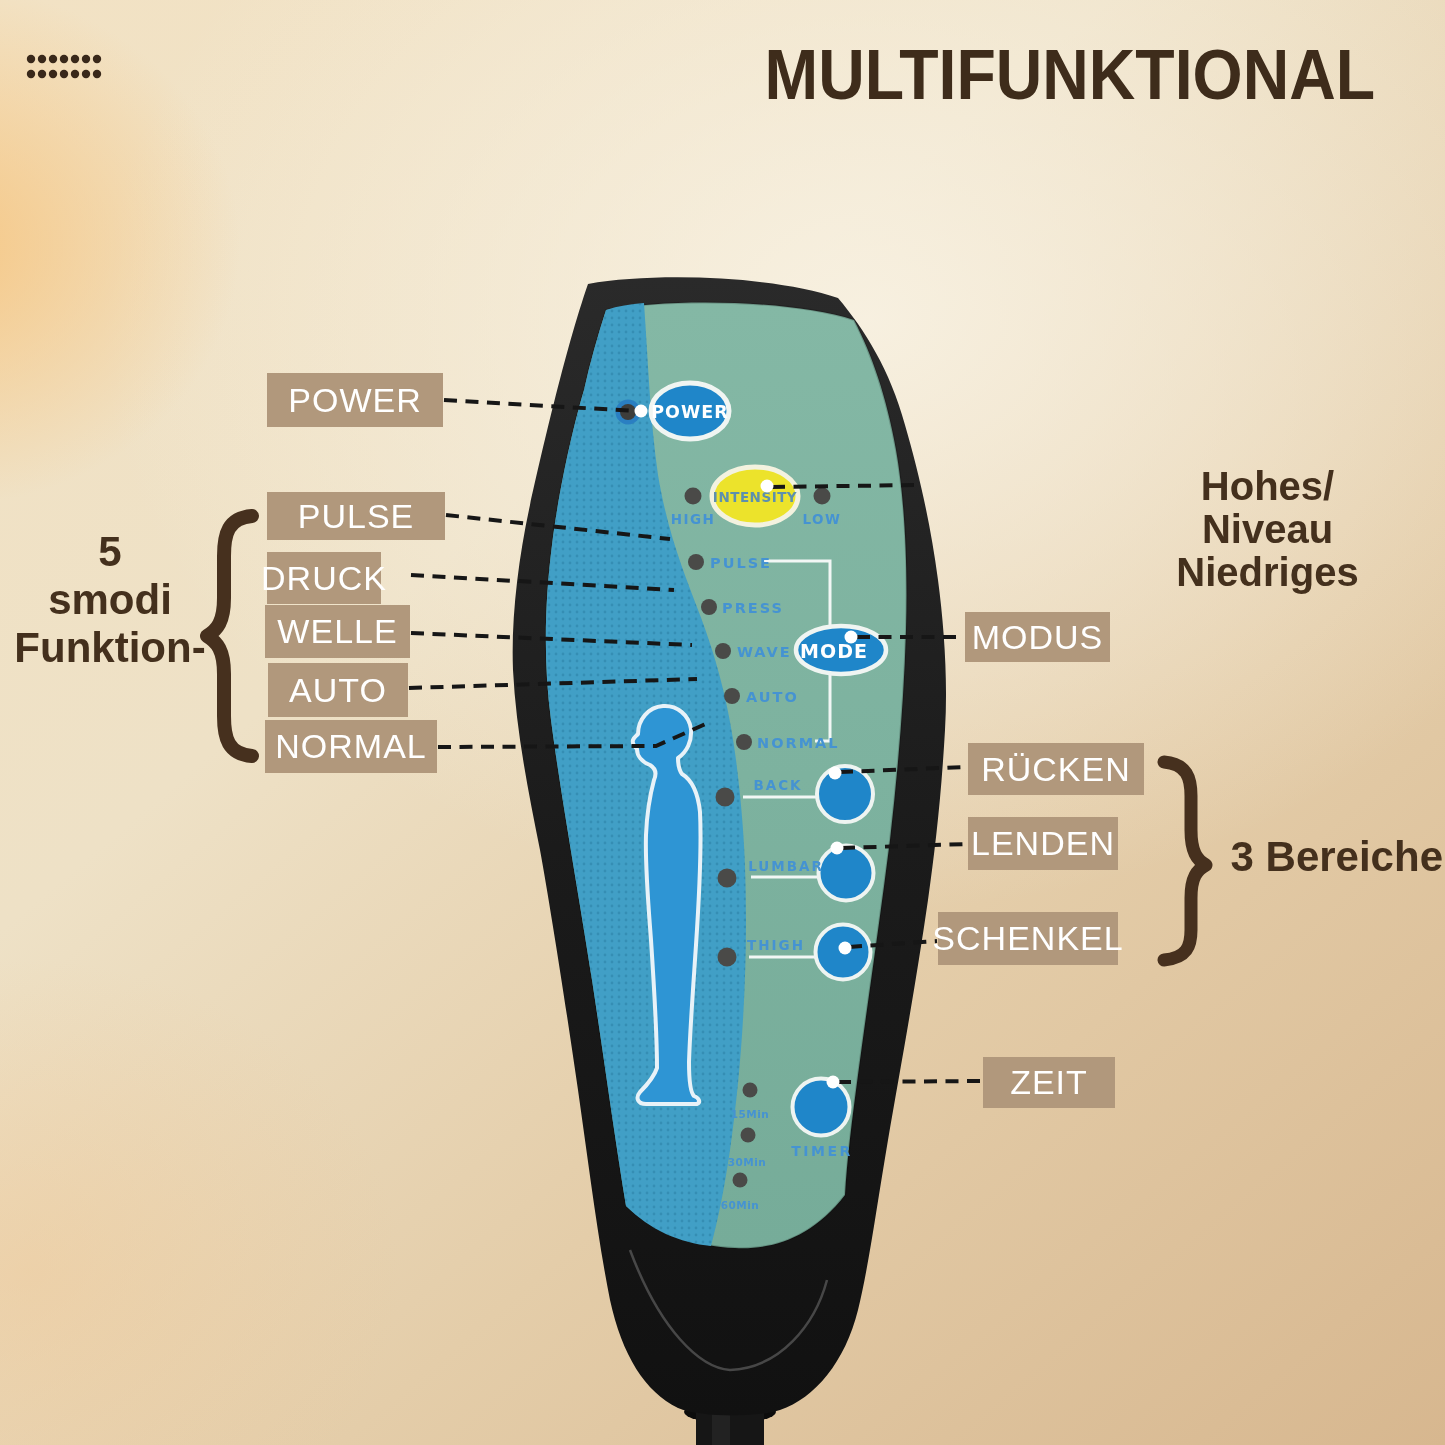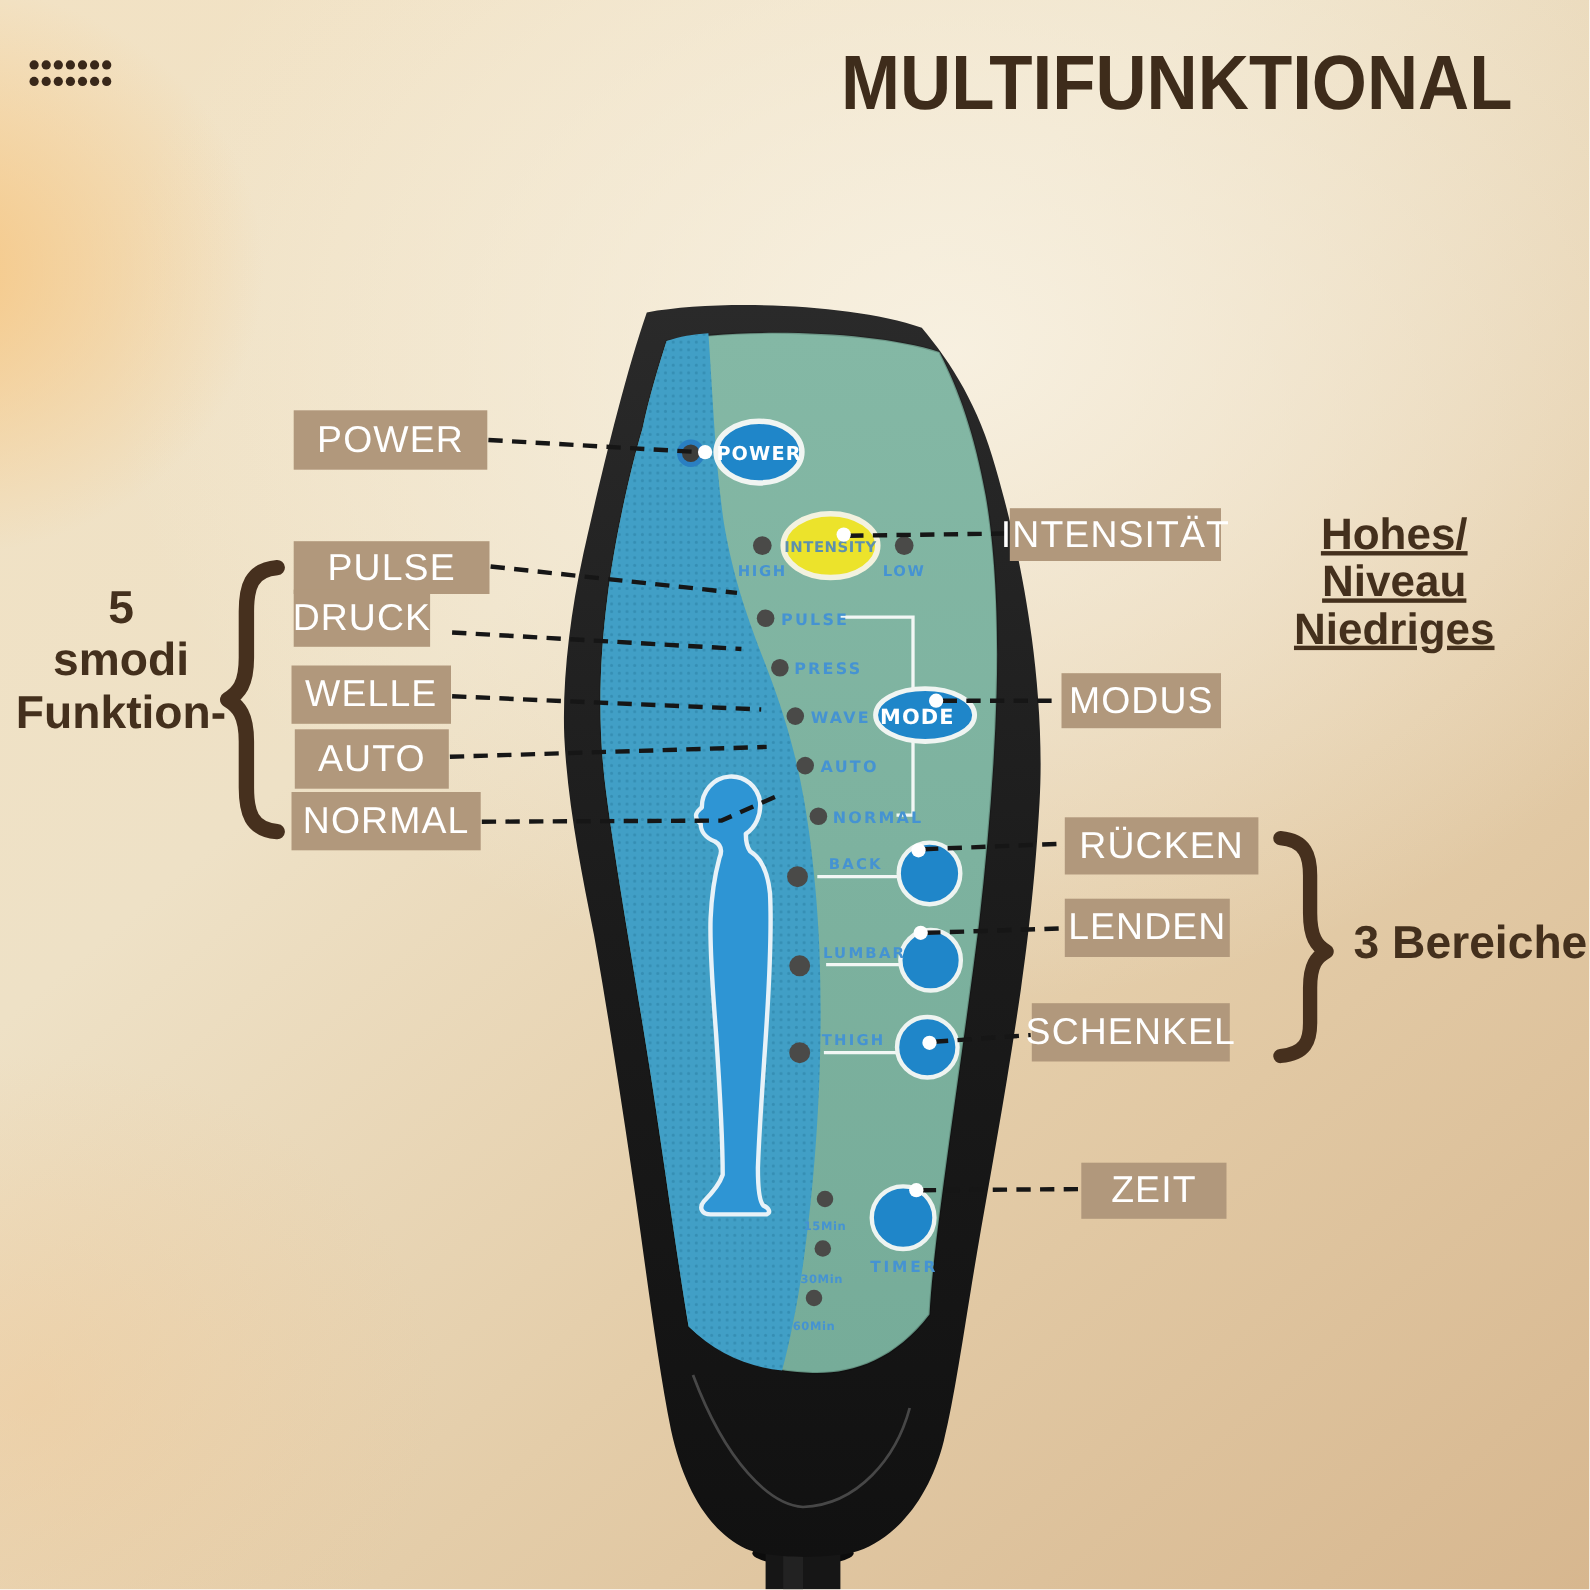--- a/index.html
+++ b/index.html
@@ -21,21 +21,21 @@
   }
   .bigbrown{
     position:absolute;z-index:3;color:#44301d;text-align:center;
     font:700 42px/48px "Liberation Sans",sans-serif;
   }
   #title{
     position:absolute;z-index:3;left:690px;top:38px;width:760px;text-align:center;
     color:#3e2c1b;font:700 70px/74px "Liberation Sans",sans-serif;letter-spacing:0;
   }
   #title span{display:inline-block;transform:scaleX(0.92);transform-origin:center;}
-  .note{font:700 40px/43px "Liberation Sans",sans-serif;text-decoration:underline;}
+  .note{font:700 40px/43px "Liberation Sans",sans-serif;}
 </style>
 </head>
 <body>
 
 <div id="stage">
 
   <svg id="gfx" width="1445" height="1445" viewBox="0 0 1445 1445">
     <defs>
       <linearGradient id="bodyGrad" x1="0" y1="0" x2="0" y2="1">
         <stop offset="0" stop-color="#2a2a2a"></stop>
@@ -257,32 +257,31 @@
       <circle cx="837" cy="848" r="6.5"></circle>
       <circle cx="845" cy="948" r="6.5"></circle>
       <circle cx="833" cy="1082" r="6.5"></circle>
     </g>
   </svg>
 
   <div id="title"><span>MULTIFUNKTIONAL</span></div>
 
   <div class="callout" style="left:267px;top:373px;width:176px;height:54px">POWER</div>
   <div class="callout" style="left:267px;top:492px;width:178px;height:48px">PULSE</div>
-  <div class="callout" style="left:267px;top:536px;width:124px;height:52px">DRUCK</div>
+  <div class="callout" style="left:267px;top:552px;width:114px;height:52px">DRUCK</div>
   <div class="callout" style="left:265px;top:605px;width:145px;height:53px">WELLE</div>
   <div class="callout" style="left:268px;top:663px;width:140px;height:54px">AUTO</div>
   <div class="callout" style="left:265px;top:720px;width:172px;height:53px">NORMAL</div>
 
   <div class="bigbrown" style="left:5px;top:528px;width:210px">
     <div>5</div>
     <div>smodi</div>
     <div>Funktion-</div>
   </div>
 
-  <div class="callout" style="left:918px;top:462px;width:192px;height:48px">INTENSITÄT</div>
   <div class="callout" style="left:965px;top:612px;width:145px;height:50px">MODUS</div>
   <div class="callout" style="left:968px;top:743px;width:176px;height:52px">RÜCKEN</div>
   <div class="callout" style="left:968px;top:817px;width:150px;height:53px">LENDEN</div>
   <div class="callout" style="left:938px;top:912px;width:180px;height:53px">SCHENKEL</div>
   <div class="callout" style="left:983px;top:1057px;width:132px;height:51px">ZEIT</div>
 
   <div class="bigbrown note" style="left:1150px;top:465px;width:235px">
     <div>Hohes/</div>
     <div>Niveau</div>
     <div>Niedriges</div>

